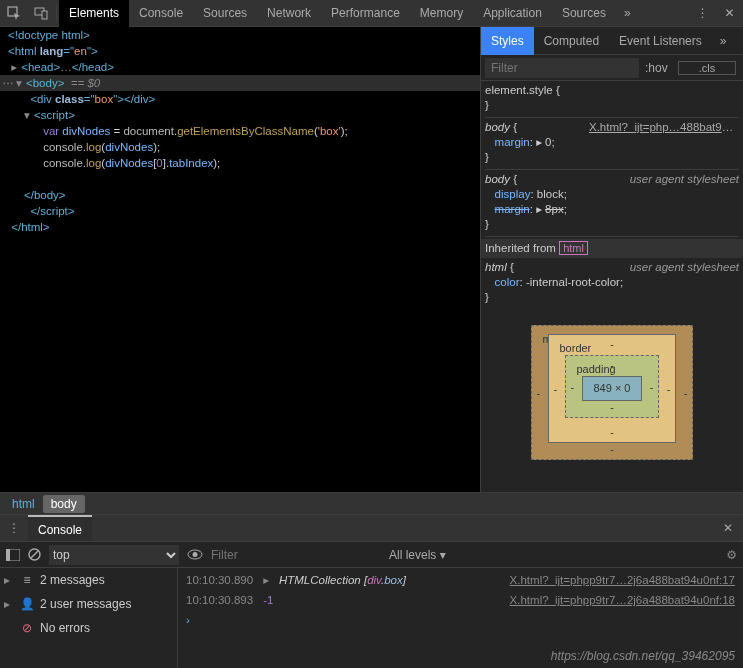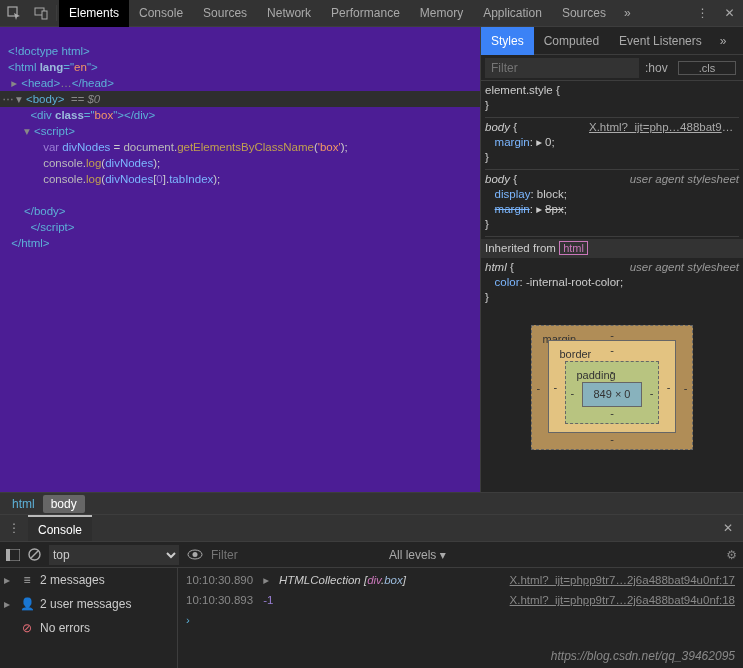--- a/index.html
+++ b/index.html
@@ -6,21 +6,21 @@
 body { background: #242424; color: #ccc; font-size: 12px; width: 743px; height: 668px; overflow: hidden; display: flex; flex-direction: column; }
 .top-tabs { display: flex; align-items: center; height: 27px; background: #333; border-bottom: 1px solid #3d3d3d; }
 .top-tabs .icon-btn { width: 27px; height: 27px; display: flex; align-items: center; justify-content: center; color: #aaa; cursor: pointer; }
 .top-tabs .tab { padding: 0 10px; height: 27px; line-height: 27px; color: #aaa; cursor: pointer; }
 .top-tabs .tab.active { background: #000; color: #fff; }
 .top-tabs .sep { width: 1px; height: 16px; background: #3d3d3d; margin: 0 2px; }
 .top-tabs .spacer { flex: 1; }
 .chevrons { color: #aaa; padding: 0 8px; cursor: pointer; }
 
 .main-area { display: flex; flex: 1; min-height: 0; }
-.elements-panel { flex: 1; background: #4c1d95; font-family: Menlo, Consolas, monospace; font-size: 11.5px; line-height: 16px; padding: 16px 0; overflow: hidden; }
+.elements-panel { flex: 1; background: #000000; font-family: Menlo, Consolas, monospace; font-size: 11.5px; line-height: 16px; padding: 0 0; overflow: hidden; }
 .elements-panel .line { white-space: pre; padding-left: 8px; }
 .elements-panel .hl-line { background: #2e2e2e; display: flex; align-items: center; padding-left: 0; }
 .hl-line .dots { color: #888; width: 16px; text-align: center; }
 .hl-line .arrow { color: #888; width: 10px; }
 .tag-br { color: #5db0d7; }
 .attr-n { color: #9bbbdc; font-weight: bold; }
 .attr-v { color: #f29766; }
 .str { color: #f29766; }
 .kw { color: #9a7fd5; }
 .var { color: #7cb7ff; }
@@ -48,21 +48,21 @@
 .rprop.st { text-decoration: line-through; }
 .rval { color: #ccc; }
 .rval.st { text-decoration: line-through; }
 .rule-block { border-bottom: 1px solid #3d3d3d; padding-bottom: 4px; margin-bottom: 2px; }
 .inherit-row { background: #333; padding: 2px 4px; margin: 2px -4px; }
 .inherit-row .htmlbox { border: 1px solid #c977b9; color: #c977b9; padding: 0 3px; font-size: 11px; }
 
 .box-model { padding: 14px 0 10px 0; display: flex; justify-content: center; }
 .bm-margin { border: 1px dashed #666; background: #b08d57; padding: 4px 16px 16px 16px; position: relative; }
 .bm-label { font-size: 11px; color: #333; position: absolute; top: 6px; left: 10px; }
-.bm-border { border: 1px solid #666; background: #e3c381; padding: 4px 16px 8px 16px; margin-top: 10px; position: relative; }
+.bm-border { border: 1px solid #666; background: #e3c381; padding: 4px 16px 24px 16px; margin-top: 4px; position: relative; }
 .bm-padding { border: 1px dashed #666; background: #b8c480; padding: 4px 16px 16px 16px; margin-top: 16px; position: relative; }
 .bm-content { border: 1px solid #666; background: #88b2bd; padding: 4px 10px; margin-top: 16px; color: #333; font-size: 11px; text-align: center; }
 .bm-side { color: #333; font-size: 11px; position: absolute; }
 .bm-side.t { top: 2px; left: 50%; transform: translateX(-50%); }
 .bm-side.b { bottom: 2px; left: 50%; transform: translateX(-50%); }
 .bm-side.l { left: 4px; top: 50%; transform: translateY(-50%); }
 .bm-side.r { right: 4px; top: 50%; transform: translateY(-50%); }
 
 .breadcrumb { height: 22px; background: #333; border-top: 1px solid #3d3d3d; display: flex; align-items: center; padding-left: 4px; }
 .breadcrumb .bc { padding: 2px 8px; color: #aaa; cursor: pointer; }

